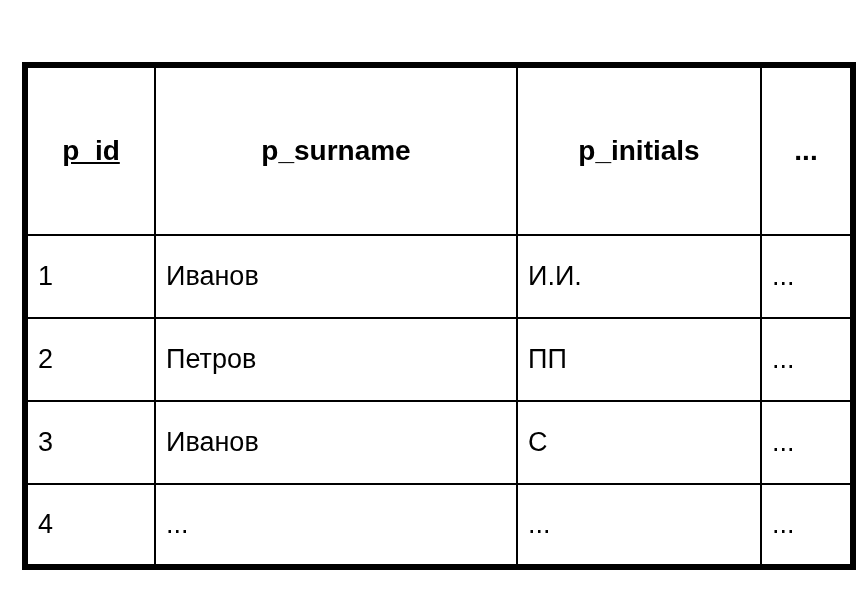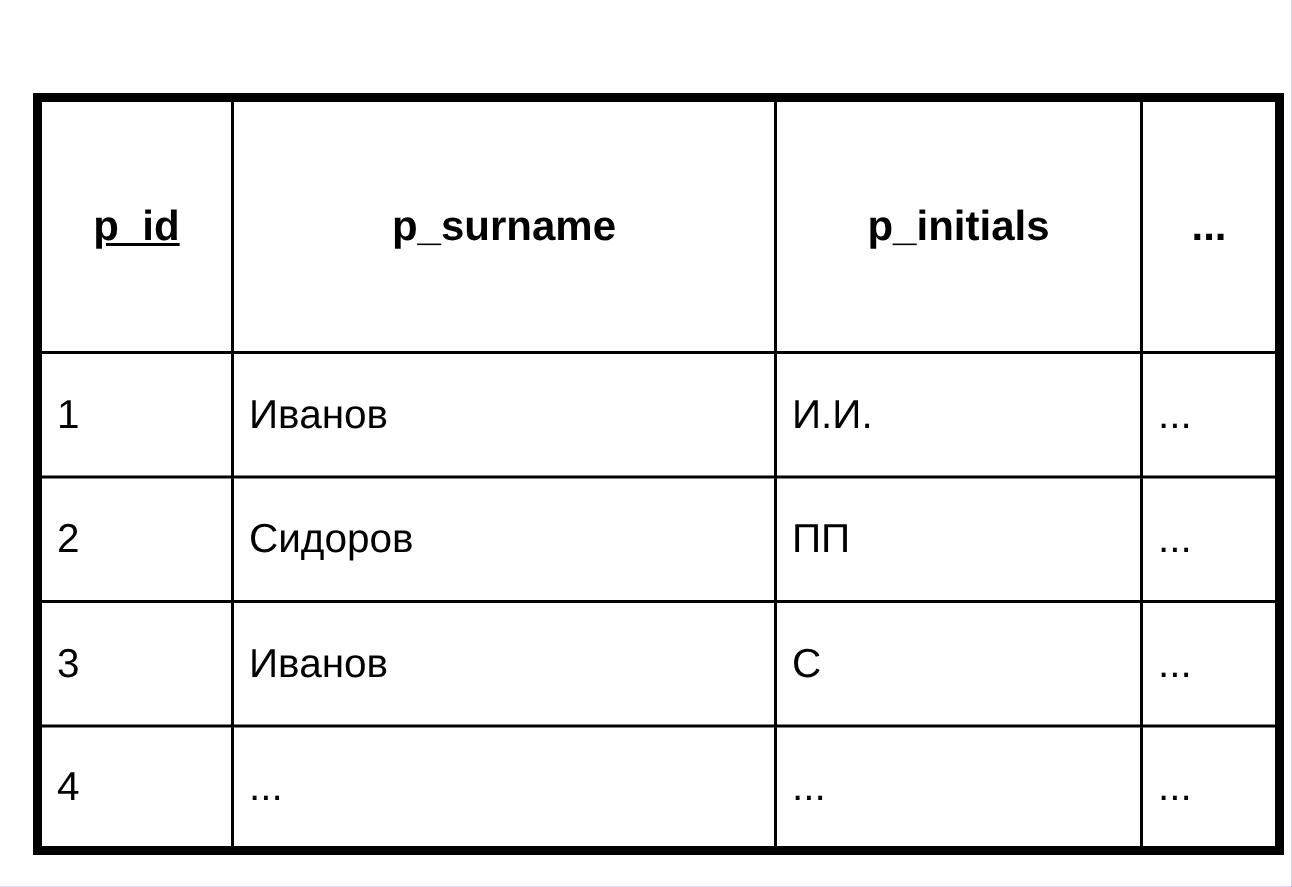--- a/index.html
+++ b/index.html
@@ -89,21 +89,21 @@
     </thead>
     <tbody>
       <tr>
         <td class="col-id">1</td>
         <td class="col-surname">Иванов</td>
         <td class="col-initials">И.И.</td>
         <td class="col-more">...</td>
       </tr>
       <tr>
         <td class="col-id">2</td>
-        <td class="col-surname">Сидоров</td>
+        <td class="col-surname">Петров</td>
         <td class="col-initials">ПП</td>
         <td class="col-more">...</td>
       </tr>
       <tr>
         <td class="col-id">3</td>
         <td class="col-surname">Иванов</td>
         <td class="col-initials">С</td>
         <td class="col-more">...</td>
       </tr>
       <tr>

